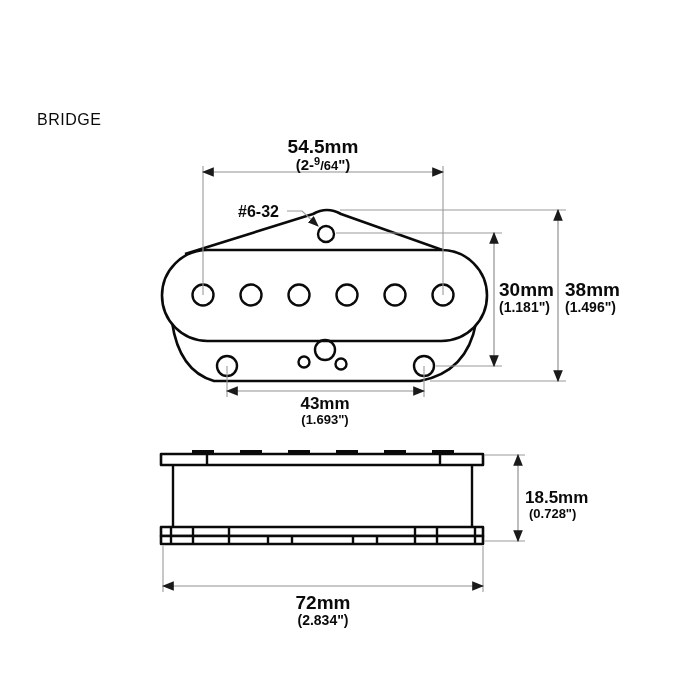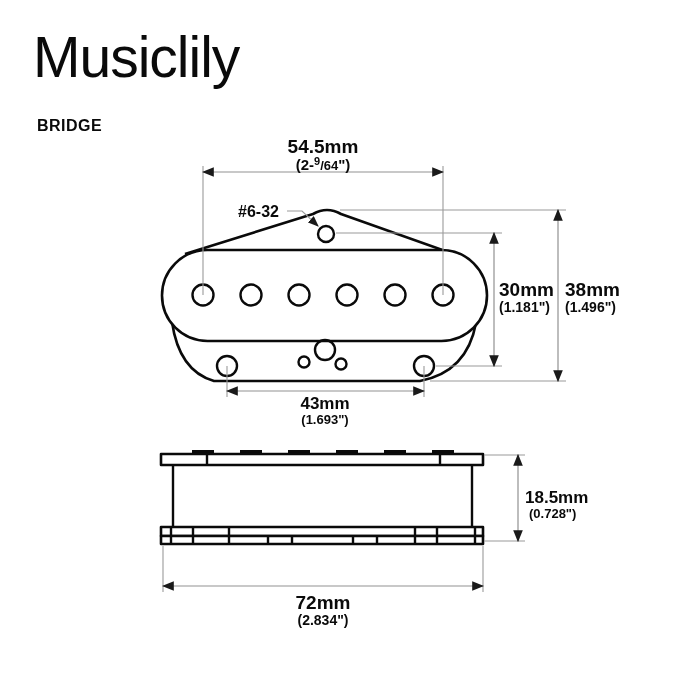--- a/index.html
+++ b/index.html
@@ -5,38 +5,37 @@
   html,body{margin:0;padding:0;background:#ffffff;}
   .canvas{
     position:relative;width:700px;height:700px;background:#ffffff;overflow:hidden;
     font-family:"Liberation Sans",sans-serif;color:#0a0a0a;
   }
   .logo{
     position:absolute;left:33px;top:24px;font-size:57px;font-weight:400;
     letter-spacing:-1px;color:#0a0a0a;white-space:nowrap;
   }
   .sub{
-    position:absolute;left:37px;top:117px;font-size:16px;font-weight:700;
+    position:absolute;left:37px;top:111px;font-size:16px;font-weight:400;
     letter-spacing:0.5px;color:#0a0a0a;
   }
   svg.drawing{position:absolute;left:0;top:0;}
   svg.drawing text{font-family:"Liberation Sans",sans-serif;font-weight:700;fill:#0a0a0a;}
   .outline{fill:#ffffff;stroke:#0a0a0a;stroke-width:2.6;stroke-linejoin:round;}
   .hole{fill:none;stroke:#0a0a0a;stroke-width:2.4;}
   .edge{stroke:#0a0a0a;stroke-width:2.4;fill:none;}
   .dim{stroke:#919191;stroke-width:1.2;fill:none;}
   .ext{stroke:#9a9a9a;stroke-width:1.1;fill:none;}
   .poletab{fill:#0a0a0a;stroke:none;}
 </style>
 </head>
 <body>
 
 <div class="canvas">
 
-  <div class="logo">Musiclily</div>
   <div class="sub">BRIDGE</div>
 
   <svg class="drawing" width="700" height="700" viewBox="0 0 700 700">
     <defs>
       <marker id="arr" viewBox="0 0 10 8" refX="9" refY="4" markerWidth="10" markerHeight="8" orient="auto-start-reverse">
         <path d="M0,0 L10,4 L0,8 Z" fill="#1a1a1a"></path>
       </marker>
     </defs>
 
     <g>

